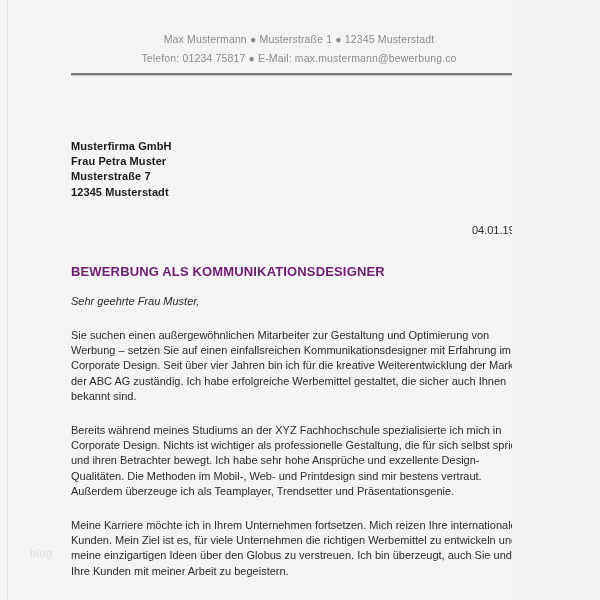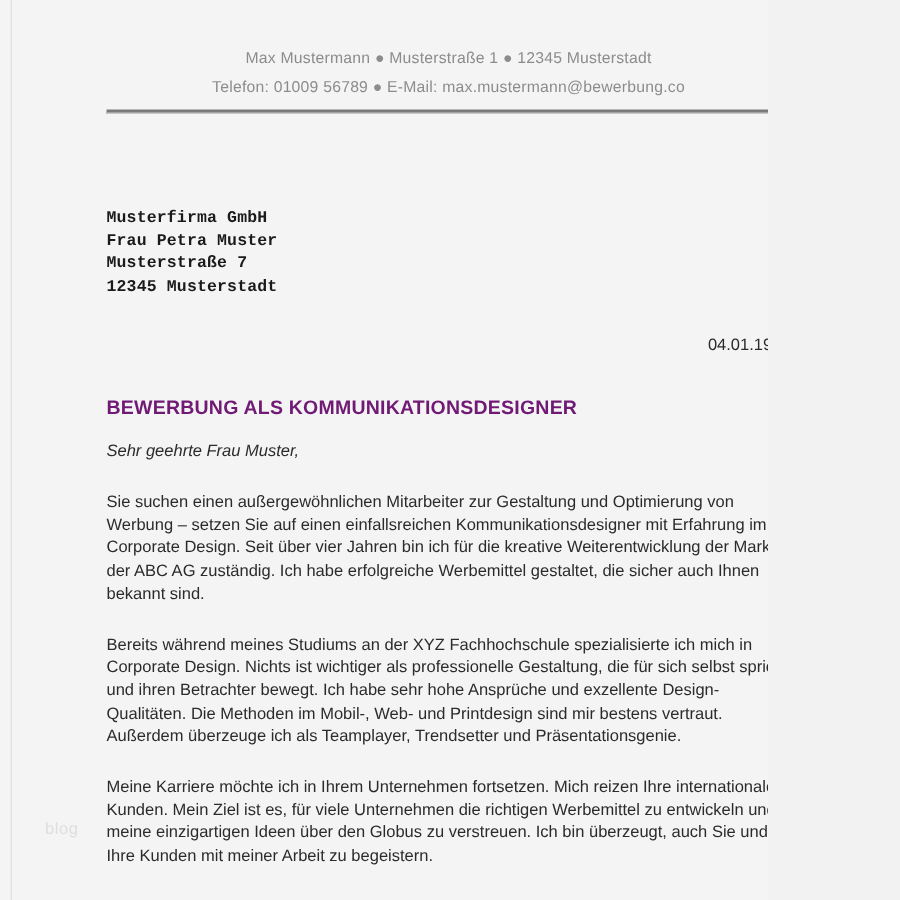--- a/index.html
+++ b/index.html
@@ -64,21 +64,21 @@
   .recipient {
     position: absolute;
     left: 71px;
     top: 139px;
     font-size: 11px;
     font-weight: bold;
     color: #1a1a1a;
     line-height: 15.2px;
     letter-spacing: 0.1px;
   }
-  .recipient div { white-space: nowrap; font-family: Liberation Mono, monospace; }
+  .recipient div { white-space: nowrap; }
 
   
   .date {
     position: absolute;
     left: 71px;
     top: 224px;
     width: 456px;
     text-align: right;
     font-size: 11px;
     color: #2b2b2b;
@@ -130,21 +130,21 @@
 </head>
 <body>
 
 <div class="page">
 
   <div class="page-border-left"></div>
   <div class="page-border-right"></div>
 
   <div class="letterhead">
     <div class="letterhead-line">Max Mustermann ● Musterstraße 1 ● 12345 Musterstadt</div>
-    <div class="letterhead-line">Telefon: 01009 56789 ● E-Mail: max.mustermann@bewerbung.co</div>
+    <div class="letterhead-line">Telefon: 01234 75817 ● E-Mail: max.mustermann@bewerbung.co</div>
   </div>
 
   <div class="rule"></div>
 
   <div class="recipient">
     <div>Musterfirma GmbH</div>
     <div>Frau Petra Muster</div>
     <div>Musterstraße 7</div>
     <div>12345 Musterstadt</div>
   </div>

